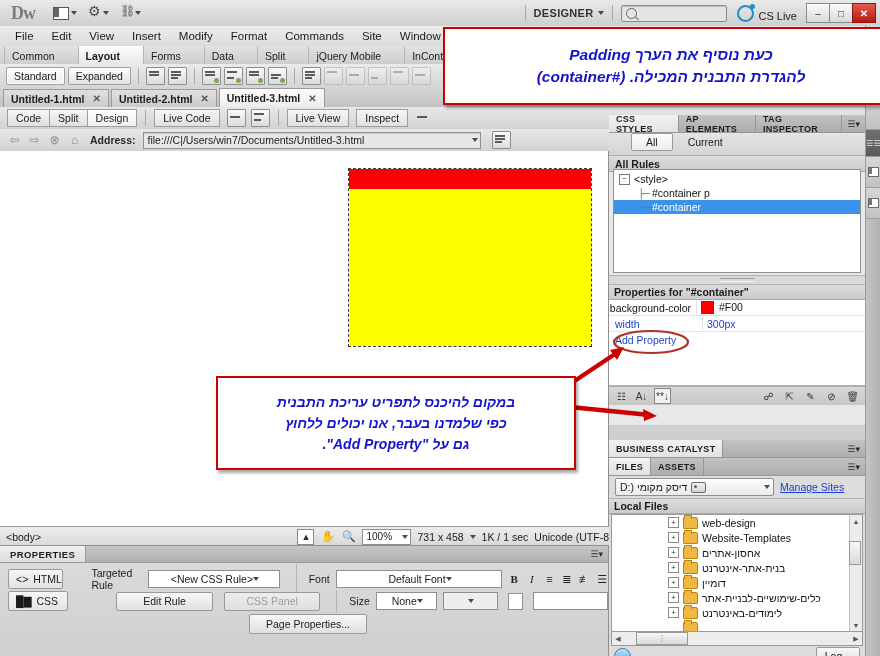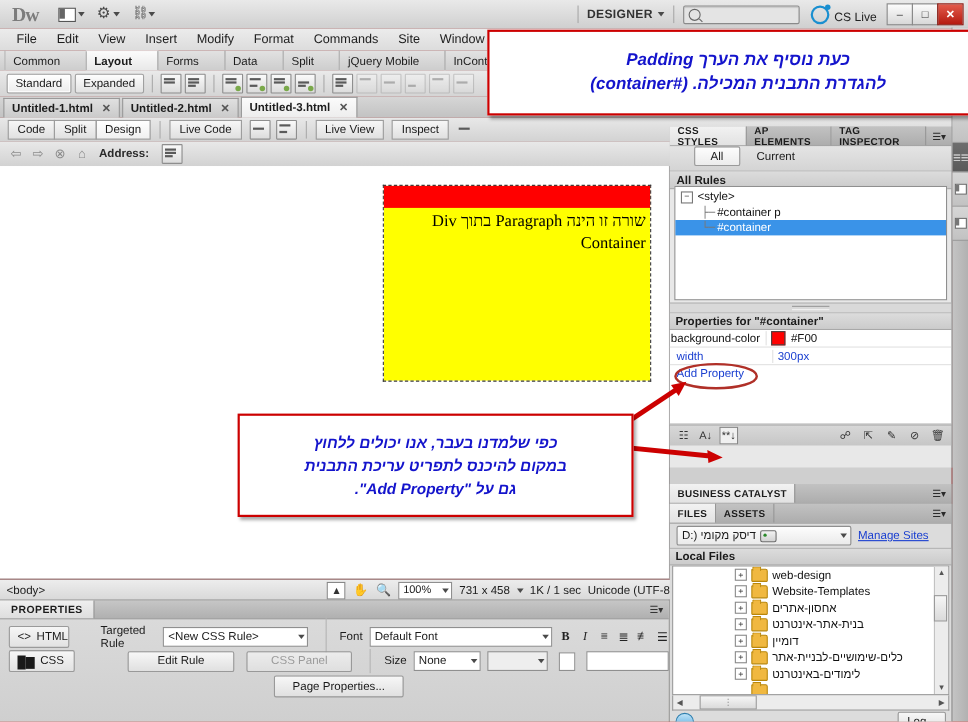--- a/index.html
+++ b/index.html
@@ -186,21 +186,21 @@
   .prop-menuico{margin-left:auto;padding-right:5px;display:flex;align-items:center;font-size:9px;color:#333;}
   .prop-body{position:relative;height:94px;padding:5px 0 0 0;}
   .pp-row{display:flex;align-items:center;height:22px;padding-left:8px;gap:6px;}
   .modebtn{
     width:60px;height:18px;border:1px solid #9a9a9a;background:linear-gradient(#f6f6f6,#e2e2e2);
     display:flex;align-items:center;gap:5px;padding-left:7px;font-size:10.5px;border-radius:2px;
   }
   .lbl{font-size:10.5px;color:#1c1c1c;}
   .ddn{
     height:16px;border:1px solid #8f8f8f;background:#fff;display:flex;align-items:center;
-    justify-content:space-between;padding:0 2px 0 4px;font-size:10.5px;
+    justify-content:center;padding:0 2px 0 4px;font-size:10.5px;
   }
   .btn{
     height:17px;border:1px solid #999;background:linear-gradient(#f7f7f7,#e0e0e0);
     display:flex;align-items:center;justify-content:center;font-size:10.5px;border-radius:2px;padding:0 8px;
   }
   .btn.disabled{color:#9b9b9b;background:linear-gradient(#ececec,#dfdfdf);}
   .fmtbtn{width:15px;height:16px;display:flex;align-items:center;justify-content:center;font-size:11px;color:#222;}
   .ppsep{width:1px;height:40px;background:#b4b4b4;}
 
   
@@ -246,21 +246,21 @@
 
   .propsplit{position:absolute;left:0;top:160px;width:256px;}
   .grip{height:8px;display:flex;align-items:center;justify-content:center;background:#d9d9d9;border-top:1px solid #b3b3b3;border-bottom:1px solid #b3b3b3;}
   .grip i{display:block;width:34px;height:2px;border-top:1px solid #9a9a9a;border-bottom:1px solid #f2f2f2;}
   .prophdr{height:14px;background:linear-gradient(#dcdcdc,#cbcbcb);display:flex;align-items:center;padding-left:5px;
            font-size:10.5px;font-weight:bold;color:#1c1c1c;border-bottom:1px solid #a8a8a8;}
   .ptable{background:#fff;border-bottom:1px solid #b0b0b0;}
   .prow{height:15px;display:flex;align-items:center;font-size:10.5px;border-bottom:1px solid #e2e2e2;}
   .pname{width:82px;text-align:right;padding-right:5px;color:#1a3fd0;}
   .pname.plain{color:#111;}
-  .pval{flex:1;display:flex;align-items:center;gap:5px;padding-left:4px;color:#1a3fd0;border-left:1px solid #e2e2e2;}
+  .pval{flex:1;display:flex;align-items:flex-start;gap:5px;padding-left:4px;color:#1a3fd0;border-left:1px solid #e2e2e2;}
   .swatch{width:11px;height:11px;border:1px solid #444;background:#ff0000;}
 
   .cssbtnbar{height:18px;background:linear-gradient(#d8d8d8,#c6c6c6);display:flex;align-items:center;
              padding:0 5px;gap:5px;border-top:1px solid #aeaeae;}
   .cb-ico{width:15px;height:14px;display:flex;align-items:center;justify-content:center;font-size:10px;color:#333;}
   .cb-ico.boxed{border:1px solid #888;background:#f0f0f0;}
   .cb-right{margin-left:auto;display:flex;gap:6px;}
 
   .bcpanel{position:absolute;left:0;top:325px;width:256px;height:18px;border-right:1px solid #9a9a9a;}
 
@@ -472,35 +472,35 @@
         <i class="l2"></i>
       </div>
   </div>
 
   <div class="addrbar">
     <span class="navico">⇦</span>
     <span class="navico">⇨</span>
     <span class="navico">⊗</span>
     <span class="navico">⌂</span>
     <span class="addr-label">Address:</span>
+    <div class="addr-field">
+      <span>file:///C|/Users/win7/Documents/Untitled-3.html</span>
+      <span class="caret"></span>
+    </div>
     <div class="ticon" style="margin-left:4px">
         <i class="l1"></i>
         <i class="l2"></i>
         <i class="l3"></i>
       </div>
   </div>
 
   <div class="canvas">
     <div class="canvas-inner">
       <div class="container-div">
         <div class="redstripe"></div>
-        <div class="ctext">
-          <span>שורה זו הינה Paragraph בתוך Div</span>
-          <div>Container</div>
-        </div>
       </div>
     </div>
   </div>
 
   <div class="statusbar">
     <span>&lt;body&gt;</span>
     <div class="sb-right">
       <span class="sb-tool on">▴</span>
       <span class="sb-tool">✋</span>
       <span class="sb-tool">🔍</span>
@@ -766,19 +766,19 @@
 
   <div class="callout" id="callout-top">
     <div>
       <div>כעת נוסיף את הערך Padding</div>
       <div>להגדרת התבנית המכילה.  (#container)</div>
     </div>
   </div>
 
   <div class="callout" id="callout-bottom">
     <div>
+      <div>במקום להיכנס לתפריט עריכת התבנית</div>
       <div>כפי שלמדנו בעבר, אנו יכולים ללחוץ</div>
-      <div>במקום להיכנס לתפריט עריכת התבנית</div>
       <div>גם על "Add Property".</div>
     </div>
   </div>
 
 </div>
 
 </body></html>

